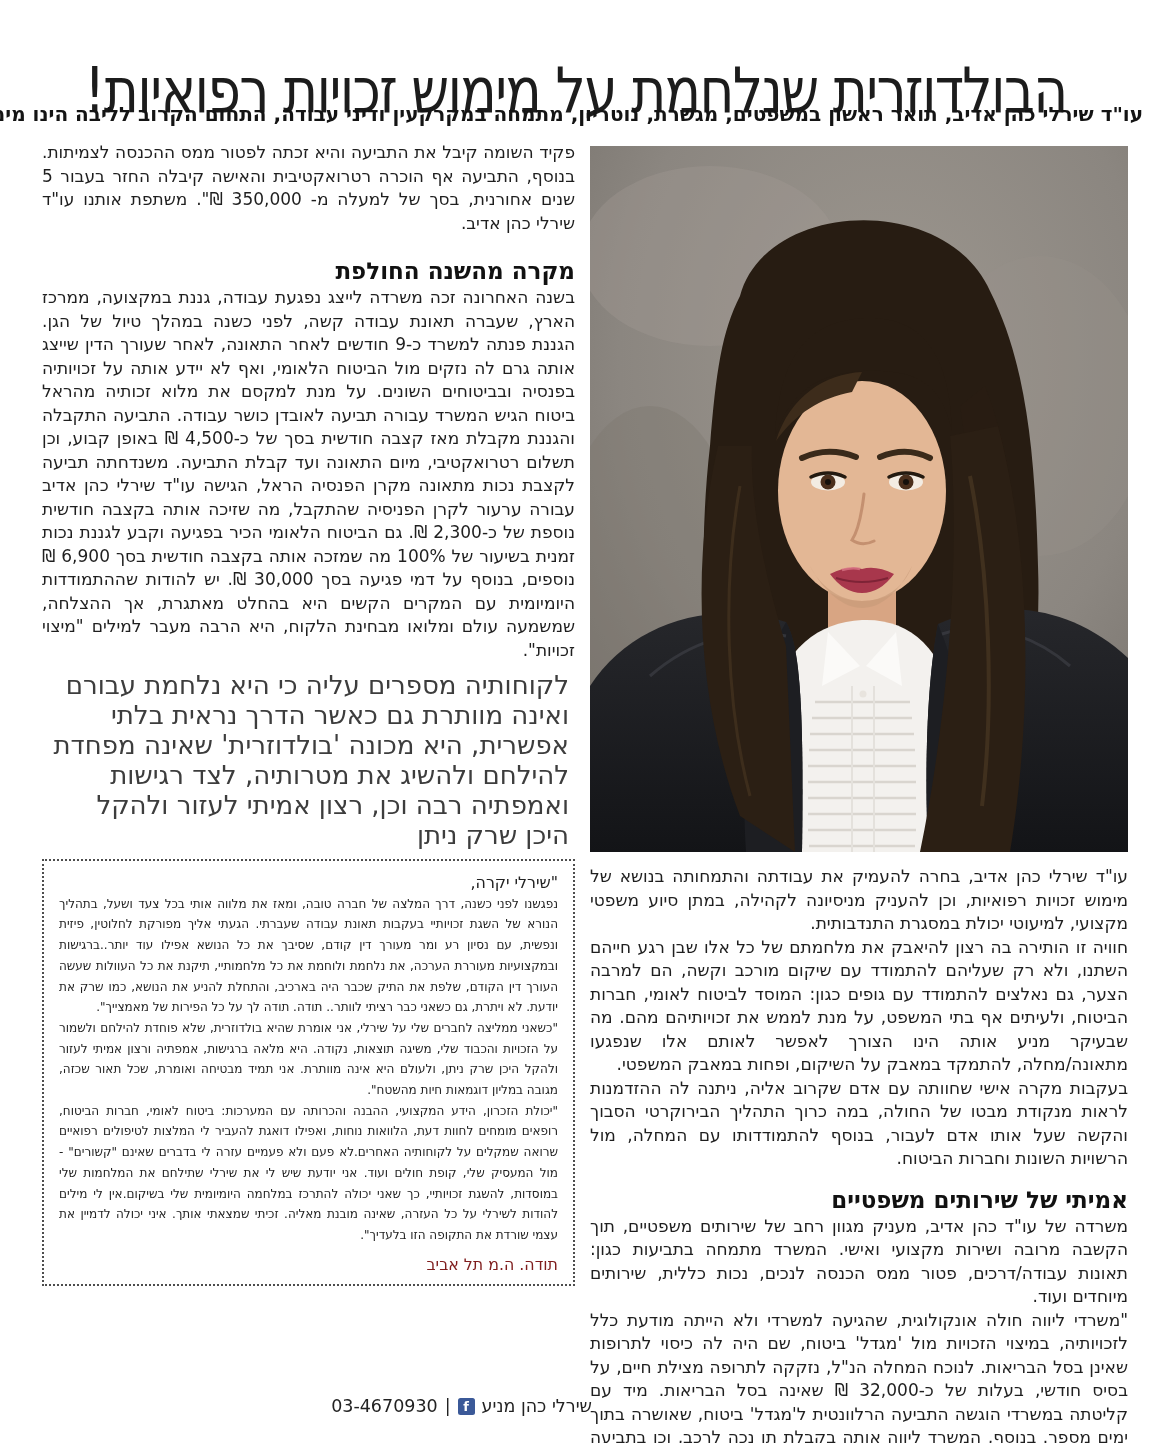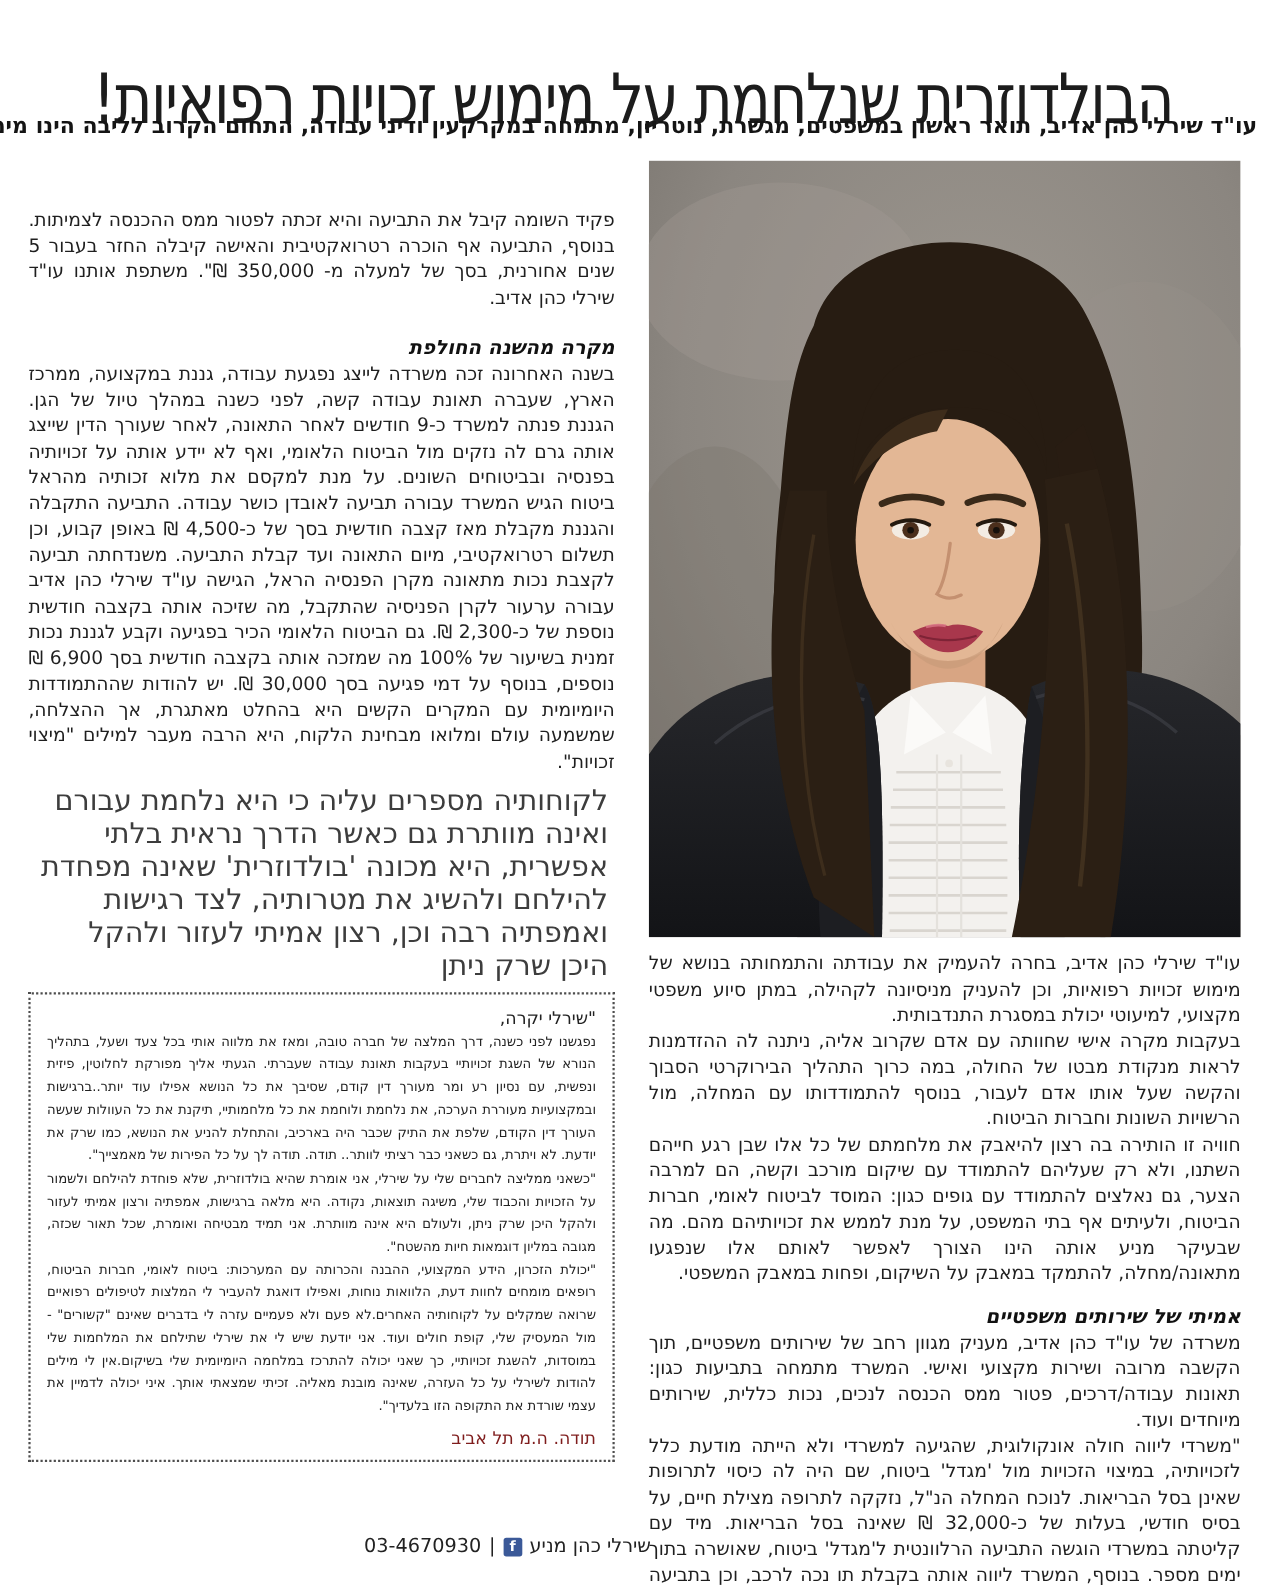--- a/index.html
+++ b/index.html
@@ -9,27 +9,27 @@
   }
   .page-title{
     position:absolute;top:12px;left:0;right:0;text-align:center;
     font-size:63px;font-weight:500;color:#1c1c1c;letter-spacing:-2px;
     transform:scaleX(0.85);transform-origin:50% 50%;white-space:nowrap;
   }
   .page-subtitle{
     position:absolute;top:102px;left:10px;right:10px;text-align:center;
     font-size:20px;font-weight:bold;color:#141414;white-space:nowrap;
   }
-  .col-left{position:absolute;top:141px;left:26px;width:533px;margin-top:48px;}
+  .col-left{position:absolute;top:141px;left:42px;width:533px;}
   .col-right{position:absolute;top:146px;left:590px;width:538px;}
   .body-text{
     font-size:17px;line-height:23.5px;text-align:justify;margin:0;color:#1f1f1f;
   }
   .section-heading{
-    font-size:18px;font-weight:bold;margin:23px 0 2px 0;color:#111;font-style:italic;
+    font-size:23px;font-weight:bold;margin:23px 0 2px 0;color:#111;
   }
   .pull-quote{
     margin:8px 6px 0 6px;text-align:right;font-size:26px;line-height:30px;
     color:#3d3d3d;font-weight:400;
   }
   .testimonial-box{
     margin-top:9px;border:2px dotted #4d4d4d;padding:12px 15px 10px 15px;
   }
   .t-text{font-size:12px;line-height:20.7px;text-align:justify;margin:0;color:#222;}
   .t-salutation{font-size:15.8px;line-height:20.7px;margin:0;color:#222;}
@@ -130,22 +130,22 @@
     <path d="M 60 530 C 100 495 150 480 196 490" stroke="#3a3b41" stroke-width="3" fill="none" opacity="0.8"></path>
     <path d="M 480 520 C 440 485 390 475 352 488" stroke="#3a3b41" stroke-width="3" fill="none" opacity="0.8"></path>
 
     <path d="M 128 300 C 100 420 108 560 150 670 L 205 706 L 196 500 C 175 430 160 360 162 300 Z" fill="#2b1f14"></path>
     <path d="M 408 280 C 440 400 444 560 420 706 L 330 706 C 360 560 370 400 360 290 Z" fill="#2b1f14"></path>
     <path d="M 380 330 C 400 430 404 560 392 660" stroke="#4a3722" stroke-width="4" fill="none" opacity="0.7"></path>
     <path d="M 150 340 C 132 440 136 560 160 650" stroke="#4a3722" stroke-width="3" fill="none" opacity="0.6"></path>
   </svg>
 
   <p class="body-text first-after-photo">עו"ד שירלי כהן אדיב, בחרה להעמיק את עבודתה והתמחותה בנושא של מימוש זכויות רפואיות, וכן להעניק מניסיונה לקהילה, במתן סיוע משפטי מקצועי, למיעוטי יכולת במסגרת התנדבותית.</p>
+  <p class="body-text">חוויה זו הותירה בה רצון להיאבק את מלחמתם של כל אלו שבן רגע חייהם השתנו, ולא רק שעליהם להתמודד עם שיקום מורכב וקשה, הם למרבה הצער, גם נאלצים להתמודד עם גופים כגון: המוסד לביטוח לאומי, חברות הביטוח, ולעיתים אף בתי המשפט, על מנת לממש את זכויותיהם מהם. מה שבעיקר מניע אותה הינו הצורך לאפשר לאותם אלו שנפגעו מתאונה/מחלה, להתמקד במאבק על השיקום, ופחות במאבק המשפטי.</p>
   <p class="body-text">בעקבות מקרה אישי שחוותה עם אדם שקרוב אליה, ניתנה לה ההזדמנות לראות מנקודת מבטו של החולה, במה כרוך התהליך הבירוקרטי הסבוך והקשה שעל אותו אדם לעבור, בנוסף להתמודדותו עם המחלה, מול הרשויות השונות וחברות הביטוח.</p>
-  <p class="body-text">חוויה זו הותירה בה רצון להיאבק את מלחמתם של כל אלו שבן רגע חייהם השתנו, ולא רק שעליהם להתמודד עם שיקום מורכב וקשה, הם למרבה הצער, גם נאלצים להתמודד עם גופים כגון: המוסד לביטוח לאומי, חברות הביטוח, ולעיתים אף בתי המשפט, על מנת לממש את זכויותיהם מהם. מה שבעיקר מניע אותה הינו הצורך לאפשר לאותם אלו שנפגעו מתאונה/מחלה, להתמקד במאבק על השיקום, ופחות במאבק המשפטי.</p>
   <h2 class="section-heading mt-right-heading">אמיתי של שירותים משפטיים</h2>
   <p class="body-text">משרדה של עו"ד כהן אדיב, מעניק מגוון רחב של שירותים משפטיים, תוך הקשבה מרובה ושירות מקצועי ואישי. המשרד מתמחה בתביעות כגון: תאונות עבודה/דרכים, פטור ממס הכנסה לנכים, נכות כללית, שירותים מיוחדים ועוד.</p>
   <p class="body-text">"משרדי ליווה חולה אונקולוגית, שהגיעה למשרדי ולא הייתה מודעת כלל לזכויותיה, במיצוי הזכויות מול 'מגדל' ביטוח, שם היה לה כיסוי לתרופות שאינן בסל הבריאות. לנוכח המחלה הנ"ל, נזקקה לתרופה מצילת חיים, על בסיס חודשי, בעלות של כ-32,000 ₪ שאינה בסל הבריאות. מיד עם קליטתה במשרדי הוגשה התביעה הרלוונטית ל'מגדל' ביטוח, שאושרה בתוך ימים מספר. בנוסף, המשרד ליווה אותה בקבלת תו נכה לרכב, וכן בתביעה לפטור ממס הכנסה.</p>
 </div>
 
 <div class="col-left">
   <p class="body-text">פקיד השומה קיבל את התביעה והיא זכתה לפטור ממס ההכנסה לצמיתות. בנוסף, התביעה אף הוכרה רטרואקטיבית והאישה קיבלה החזר בעבור 5 שנים אחורנית, בסך של למעלה מ- 350,000 ₪". משתפת אותנו עו"ד שירלי כהן אדיב.</p>
   <h2 class="section-heading">מקרה מהשנה החולפת</h2>
   <p class="body-text">בשנה האחרונה זכה משרדה לייצג נפגעת עבודה, גננת במקצועה, ממרכז הארץ, שעברה תאונת עבודה קשה, לפני כשנה במהלך טיול של הגן. הגננת פנתה למשרד כ-9 חודשים לאחר התאונה, לאחר שעורך הדין שייצג אותה גרם לה נזקים מול הביטוח הלאומי, ואף לא יידע אותה על זכויותיה בפנסיה ובביטוחים השונים. על מנת למקסם את מלוא זכותיה מהראל ביטוח הגיש המשרד עבורה תביעה לאובדן כושר עבודה. התביעה התקבלה והגננת מקבלת מאז קצבה חודשית בסך של כ-4,500 ₪ באופן קבוע, וכן תשלום רטרואקטיבי, מיום התאונה ועד קבלת התביעה. משנדחתה תביעה לקצבת נכות מתאונה מקרן הפנסיה הראל, הגישה עו"ד שירלי כהן אדיב עבורה ערעור לקרן הפניסיה שהתקבל, מה שזיכה אותה בקצבה חודשית נוספת של כ-2,300 ₪. גם הביטוח הלאומי הכיר בפגיעה וקבע לגננת נכות זמנית בשיעור של 100% מה שמזכה אותה בקצבה חודשית בסך 6,900 ₪ נוספים, בנוסף על דמי פגיעה בסך 30,000 ₪. יש להודות שההתמודדות היומיומית עם המקרים הקשים היא בהחלט מאתגרת, אך ההצלחה, שמשמעה עולם ומלואו מבחינת הלקוח, היא הרבה מעבר למילים "מיצוי זכויות".</p>
 

